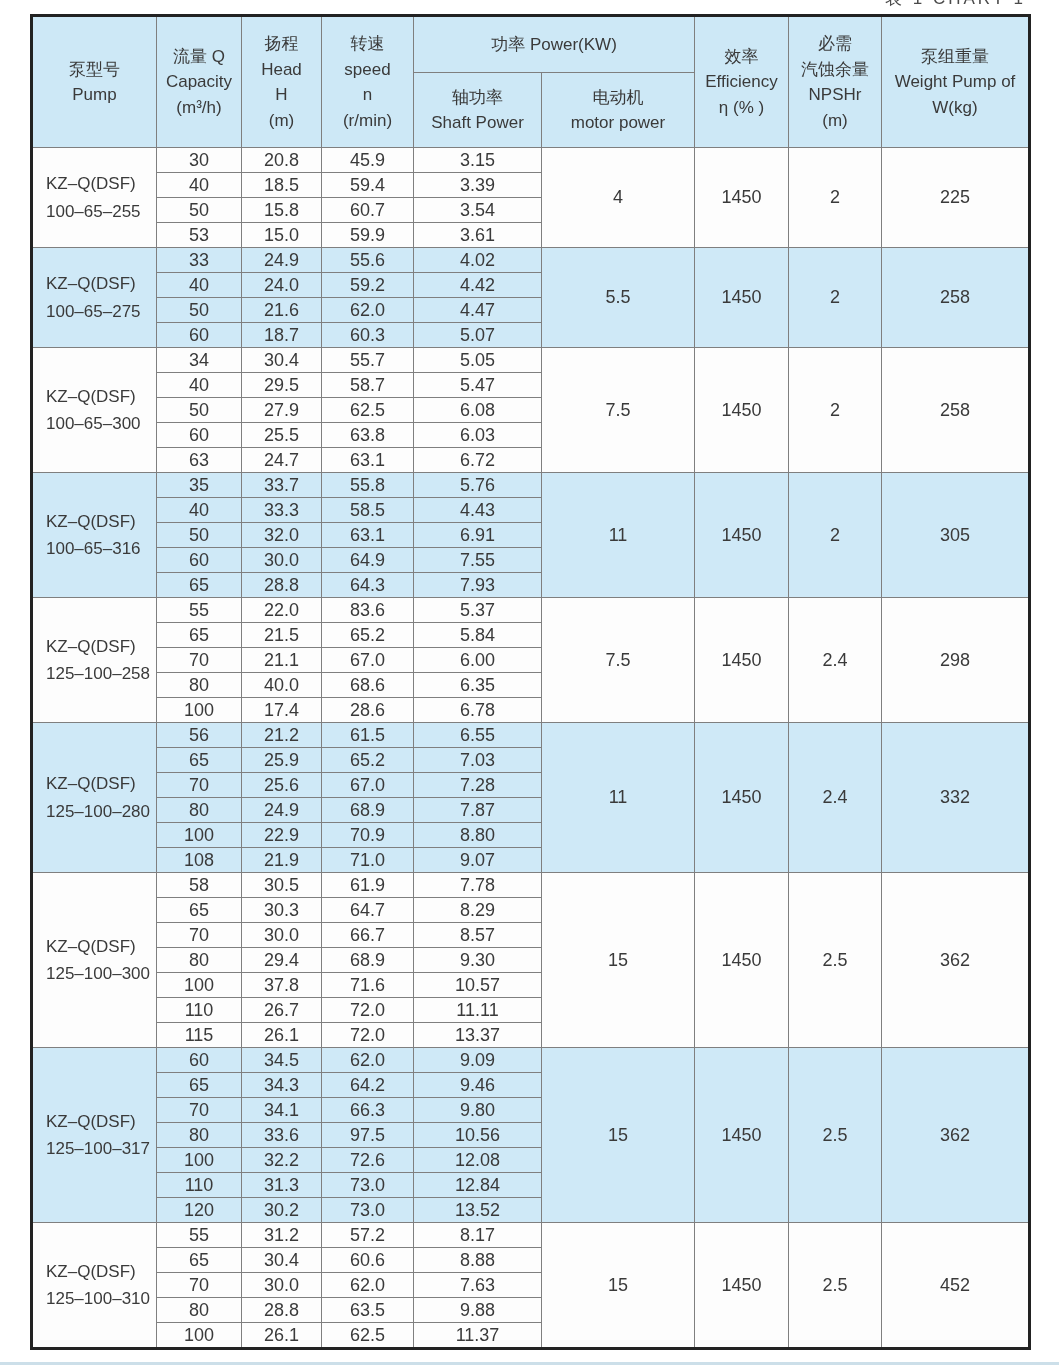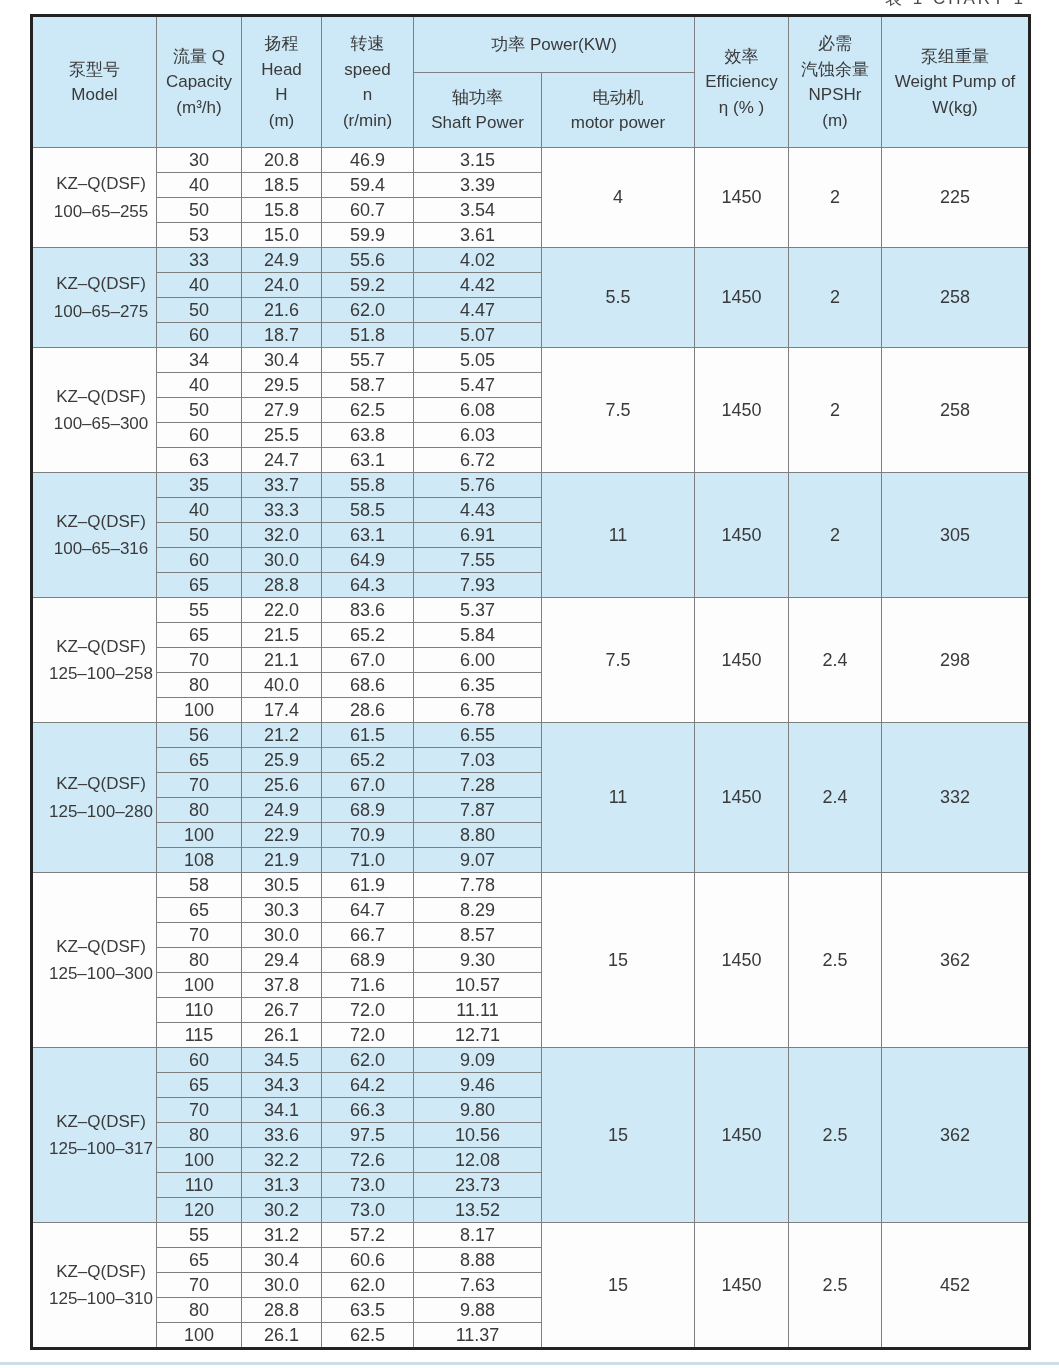--- a/index.html
+++ b/index.html
@@ -47,21 +47,21 @@
   .spec thead tr.hrow1 th { height: 55px; }
   .spec thead tr.hrow2 th { height: 74px; }
   .spec tbody td {
     font-size: 18px;
     height: 24px;
     background: #fdfdfd;
     white-space: pre-line;
   }
   .spec tbody tr.hl td { background: #cfe9f7; }
   .spec tbody td.model-cell {
-    text-align: center;
+    text-align: left;
     padding-left: 13px;
     font-size: 17px;
     line-height: 1.6;
   }
   .bottom-strip {
     position: absolute;
     left: 0;
     width: 1059px;
     bottom: 3px;
     height: 3px;
@@ -81,21 +81,21 @@
     <col style="width:92px">
     <col style="width:128px">
     <col style="width:153px">
     <col style="width:94px">
     <col style="width:93px">
     <col style="width:148px">
   </colgroup>
   <thead>
     <tr class="hrow1">
       <th rowspan="2">泵型号
-Model</th>
+Pump</th>
       <th rowspan="2">流量 Q
 Capacity
 (m³/h)</th>
       <th rowspan="2">扬程
 Head
 H
 (m)</th>
       <th rowspan="2">转速
 speed
 n
@@ -118,21 +118,21 @@
       <th>电动机
 motor power</th>
     </tr>
   </thead>
   <tbody>
       <tr>
         <td class="model-cell" rowspan="4">KZ–Q(DSF)
 100–65–255</td>
         <td>30</td>
         <td>20.8</td>
-        <td>46.9</td>
+        <td>45.9</td>
         <td>3.15</td>
         <td rowspan="4">4</td>
         <td rowspan="4">1450</td>
         <td rowspan="4">2</td>
         <td rowspan="4">225</td>
       </tr>
       <tr>
         <td>40</td>
         <td>18.5</td>
         <td>59.4</td>
@@ -170,21 +170,21 @@
       </tr>
       <tr class="hl">
         <td>50</td>
         <td>21.6</td>
         <td>62.0</td>
         <td>4.47</td>
       </tr>
       <tr class="hl">
         <td>60</td>
         <td>18.7</td>
-        <td>51.8</td>
+        <td>60.3</td>
         <td>5.07</td>
       </tr>
       <tr>
         <td class="model-cell" rowspan="5">KZ–Q(DSF)
 100–65–300</td>
         <td>34</td>
         <td>30.4</td>
         <td>55.7</td>
         <td>5.05</td>
         <td rowspan="5">7.5</td>
@@ -369,21 +369,21 @@
       <tr>
         <td>110</td>
         <td>26.7</td>
         <td>72.0</td>
         <td>11.11</td>
       </tr>
       <tr>
         <td>115</td>
         <td>26.1</td>
         <td>72.0</td>
-        <td>12.71</td>
+        <td>13.37</td>
       </tr>
       <tr class="hl">
         <td class="model-cell" rowspan="7">KZ–Q(DSF)
 125–100–317</td>
         <td>60</td>
         <td>34.5</td>
         <td>62.0</td>
         <td>9.09</td>
         <td rowspan="7">15</td>
         <td rowspan="7">1450</td>
@@ -411,21 +411,21 @@
       <tr class="hl">
         <td>100</td>
         <td>32.2</td>
         <td>72.6</td>
         <td>12.08</td>
       </tr>
       <tr class="hl">
         <td>110</td>
         <td>31.3</td>
         <td>73.0</td>
-        <td>23.73</td>
+        <td>12.84</td>
       </tr>
       <tr class="hl">
         <td>120</td>
         <td>30.2</td>
         <td>73.0</td>
         <td>13.52</td>
       </tr>
       <tr>
         <td class="model-cell" rowspan="5">KZ–Q(DSF)
 125–100–310</td>

